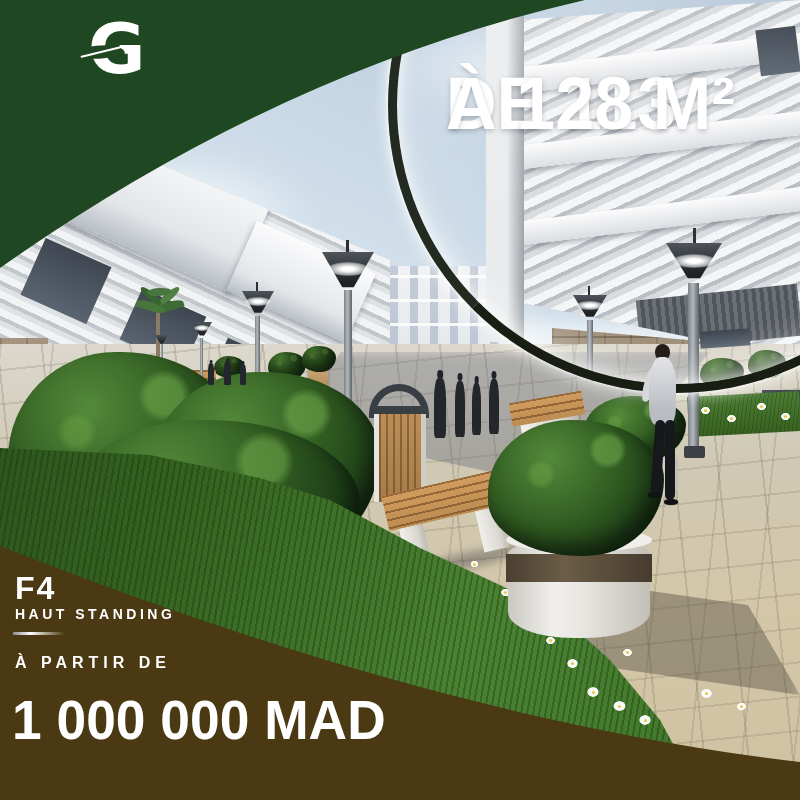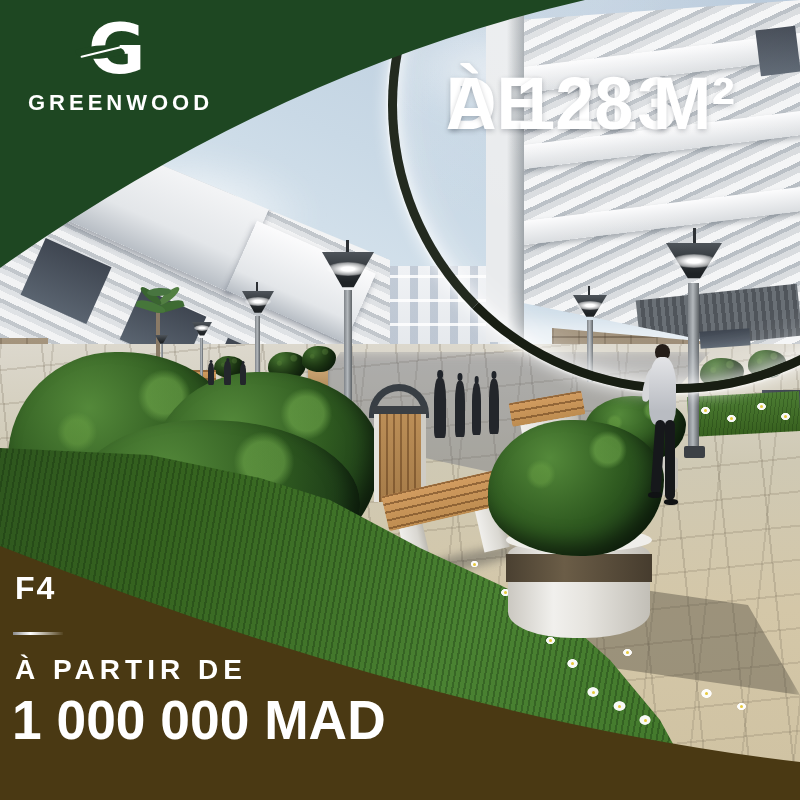--- a/index.html
+++ b/index.html
@@ -135,21 +135,21 @@
 
   .headline{left:436px;top:54px;width:390px;z-index:55;color:#fff;text-align:center;
     font-weight:700;font-size:74px;line-height:100px;transform:scaleX(.95);transform-origin:center top;
     text-shadow:0 2px 6px rgba(30,40,50,.25);white-space:nowrap;}
 
   .offer{color:#fff;z-index:65;white-space:nowrap;}
   .o-type{left:15px;top:570px;font-size:32px;font-weight:700;letter-spacing:2px;}
   .o-quality{left:15px;top:606px;font-size:14px;font-weight:700;letter-spacing:3.5px;}
   .o-rule{left:13px;top:632px;width:50px;height:3px;z-index:65;
     background:linear-gradient(90deg,#8a8a8a,#ffffff 35%,rgba(255,255,255,.05));}
-  .o-label{left:15px;top:654px;font-size:28px;font-weight:700;letter-spacing:5px;}
+  .o-label{left:15px;top:654px;font-size:16px;font-weight:700;letter-spacing:5px;}
   .o-price{left:12px;top:688px;font-size:55px;font-weight:700;letter-spacing:0;transform:scaleX(.97);transform-origin:left top;}
   .o-loc{left:14px;top:746px;font-size:41px;font-weight:400;letter-spacing:.5px;}
 </style>
 </head>
 <body>
 
 <div id="canvas">
 
   <div class="sky"></div>
   <div class="cloud" style="left:40px;top:150px;width:280px;height:130px;"></div>
@@ -316,28 +316,28 @@
     <div class="w-shoe" style="left:6px;top:148px;width:14px;height:6px;"></div>
     <div class="w-shoe" style="left:22px;top:155px;width:14px;height:6px;"></div>
   </div>
 
   <svg class="wedge" style="top:0;z-index:50;" width="800" height="280" viewBox="0 0 800 280">
     <path d="M0 0 L585 0 Q280 70 0 268 Z" fill="#1e4722"></path>
   </svg>
   <div class="logo-g" style="z-index:52;">G</div>
   <div class="logo-leaf"></div>
   <div class="logo-vein"></div>
-  <div class="brand-name">GREENWOOD</div>
 
   <div class="headline">
     <div>DE 113</div>
     <div>À 128 M²</div>
   </div>
 
   <svg class="wedge" style="top:540px;z-index:60;" width="800" height="260" viewBox="0 0 800 260">
     <path d="M0 6 Q440 180 800 222 L800 260 L0 260 Z" fill="#4a3913"></path>
   </svg>
   <div class="offer o-type">F4</div>
+  <div class="offer o-quality">HAUT STANDING</div>
   <div class="o-rule"></div>
   <div class="offer o-label">À PARTIR DE</div>
   <div class="offer o-price">1 000 000 MAD</div>
 
 </div>
 
 </body></html>

